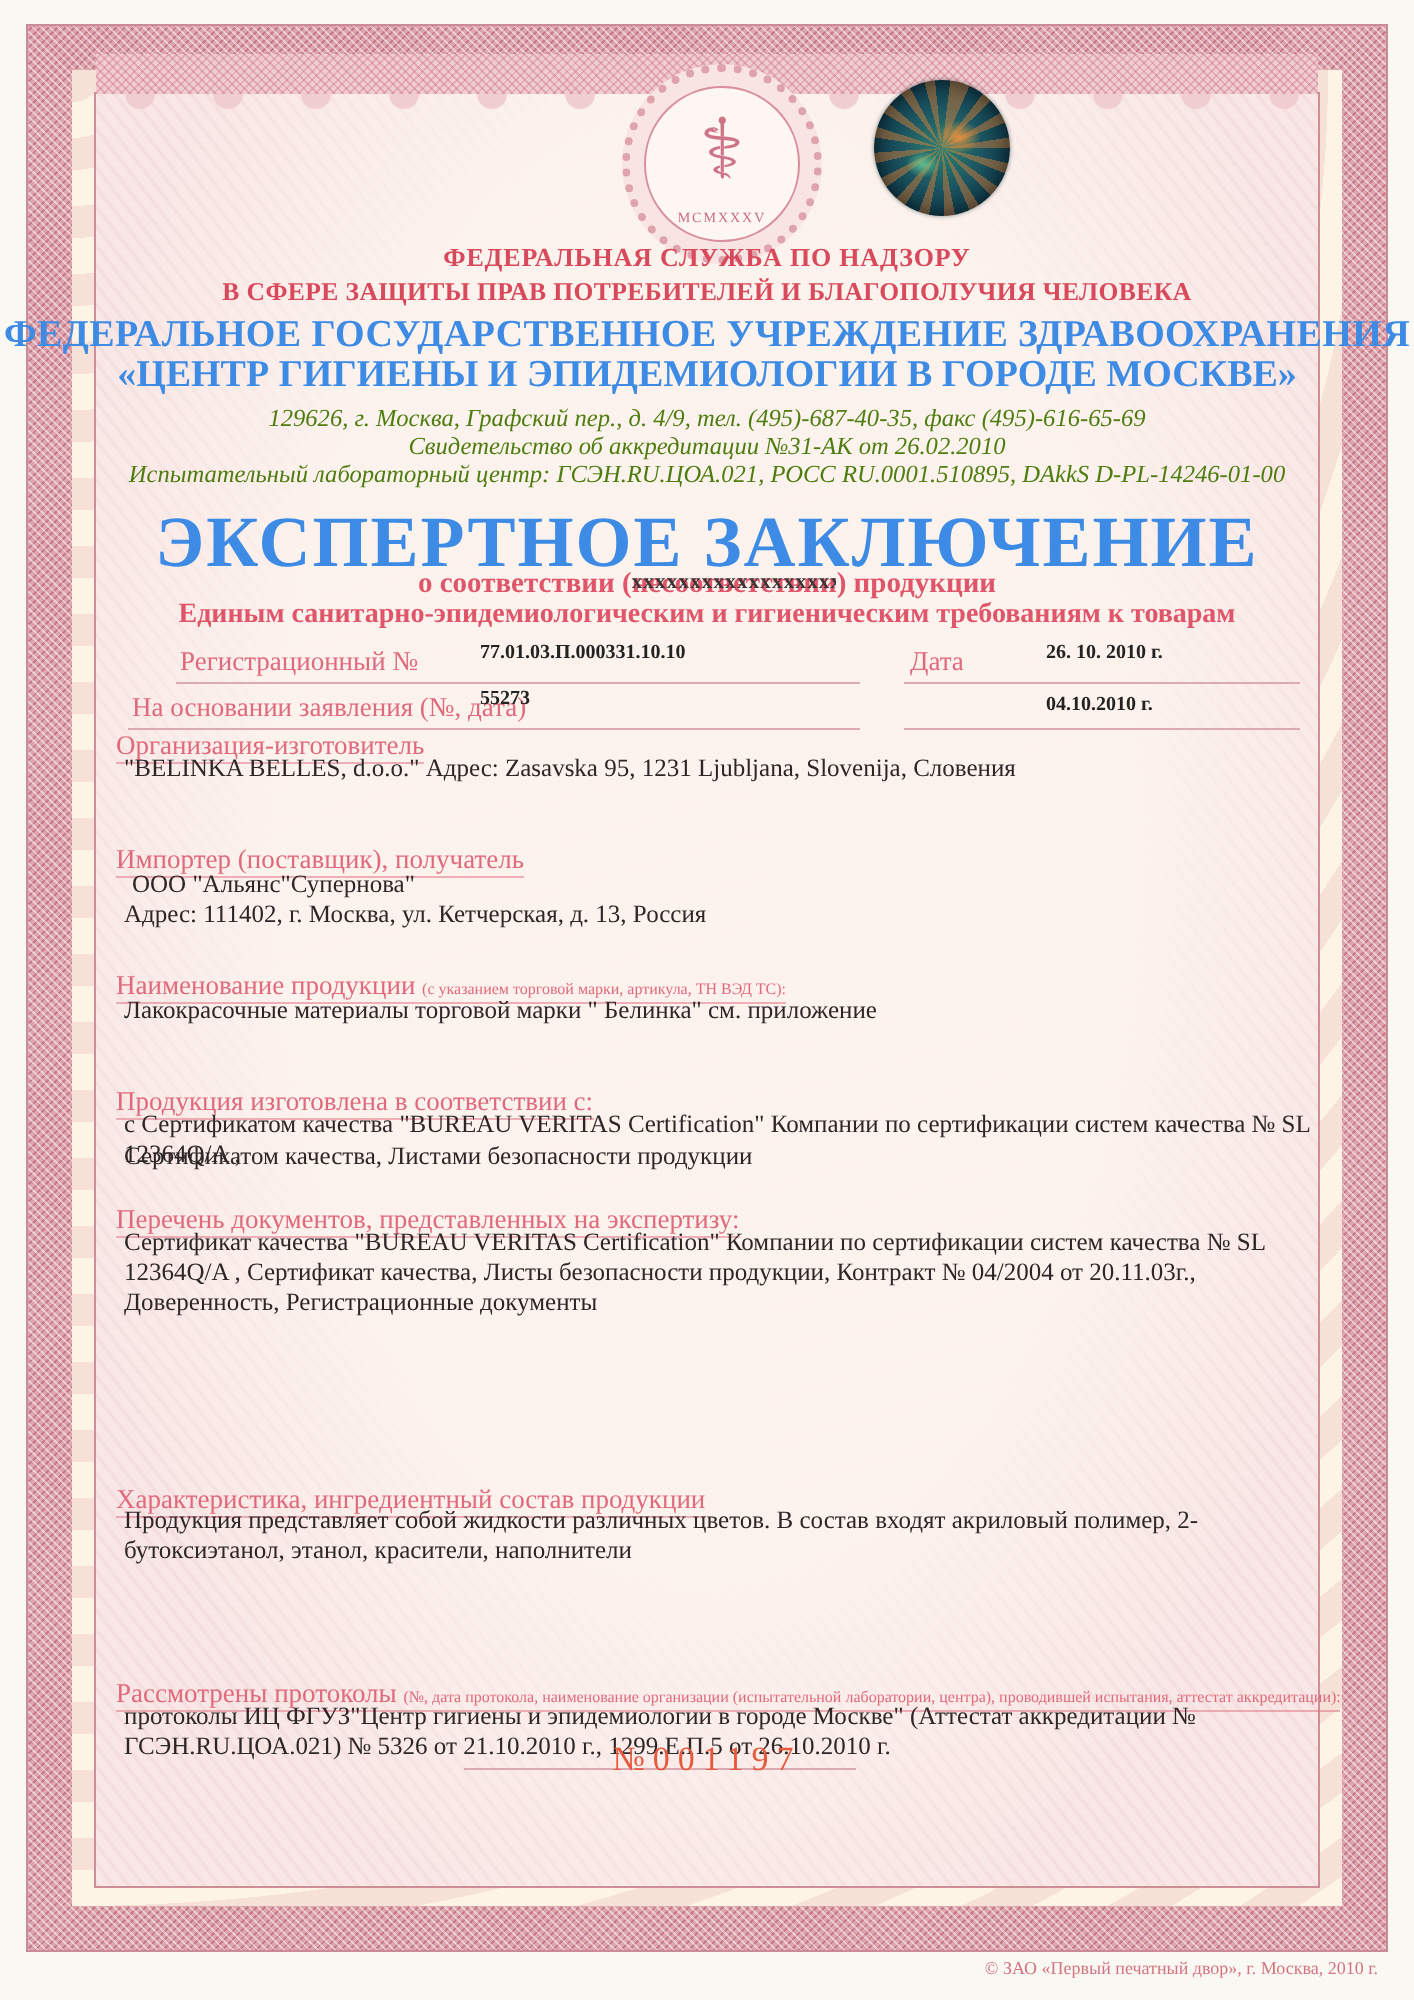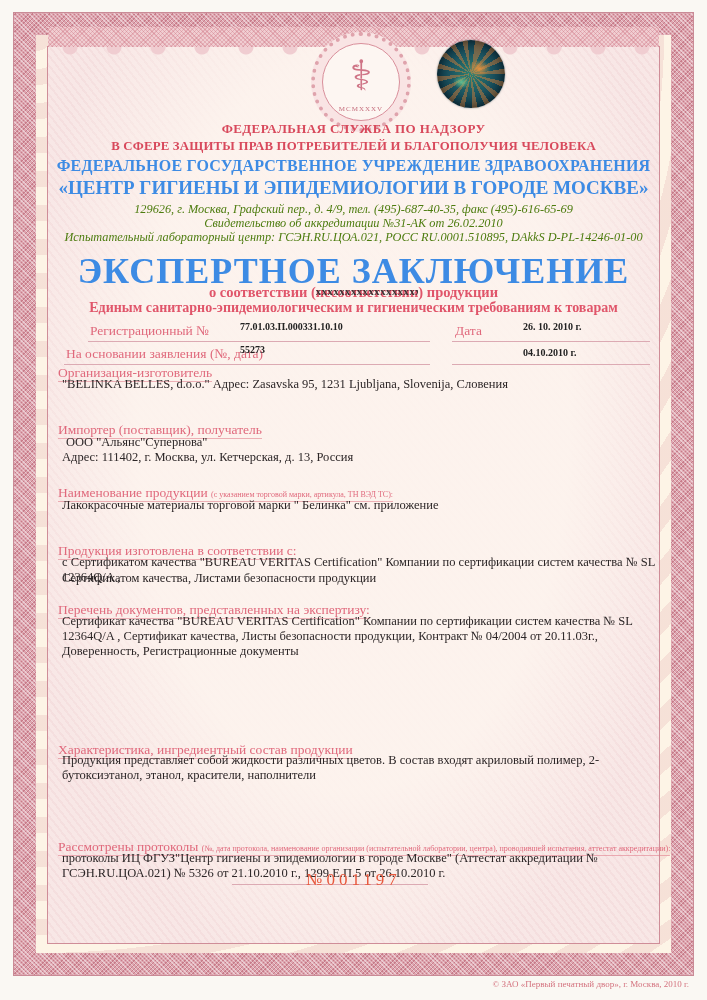--- a/index.html
+++ b/index.html
@@ -70,21 +70,21 @@
   .rose{color:#4d7c0f;font-style:italic;}
   .label{color:#e0697c;font-size:13.5px;}
   .label-u{border-bottom:1px solid rgba(224,120,135,.55);padding-bottom:1px;}
   .note{font-size:8px;color:#e0697c;}
   .body-text{color:#2c2627;font-size:12.5px;line-height:15px;}
   .value{color:#222;font-weight:bold;font-size:10px;}
   .uline{height:1px;background:#dcaab3;}
 
   .hl1{font-size:13px;letter-spacing:.4px;}
   .hl2{font-size:12.8px;letter-spacing:.2px;}
-  .org1{font-size:16px;letter-spacing:.2px;}
+  .org1{font-size:19px;letter-spacing:.2px;}
   .org2{font-size:19px;}
   .addr{font-size:12.3px;}
   .title-main{font-size:36px;letter-spacing:1px;}
   .subt{font-size:14.5px;color:#e0556a;font-weight:bold;}
   .struck{position:relative;display:inline-block;}
   .struck .xx{position:absolute;left:0;top:2px;width:100%;overflow:hidden;
     color:#3a3435;font-size:10.5px;letter-spacing:.6px;white-space:nowrap;font-weight:bold;}
   .serial{font-size:17px;color:#e8583c;letter-spacing:4px;font-weight:normal;}
   .credit{font-size:9px;color:#d4737f;}
 </style>

